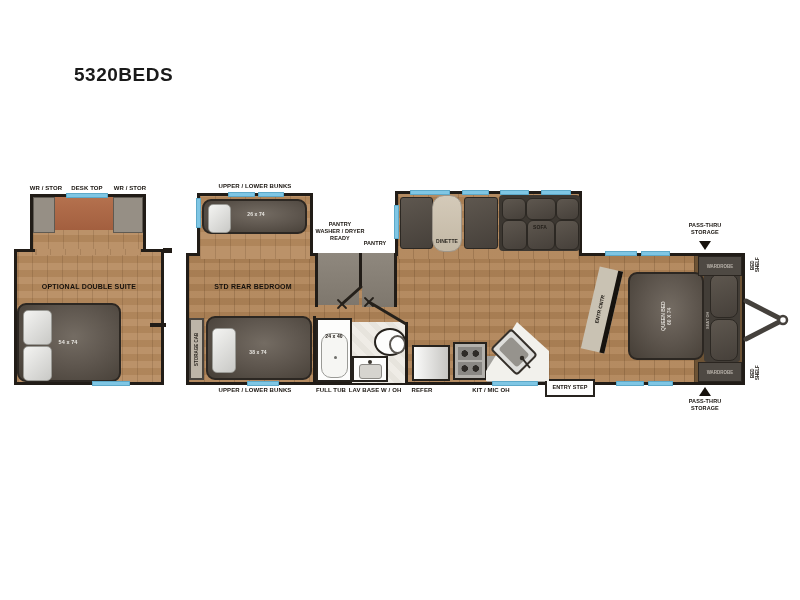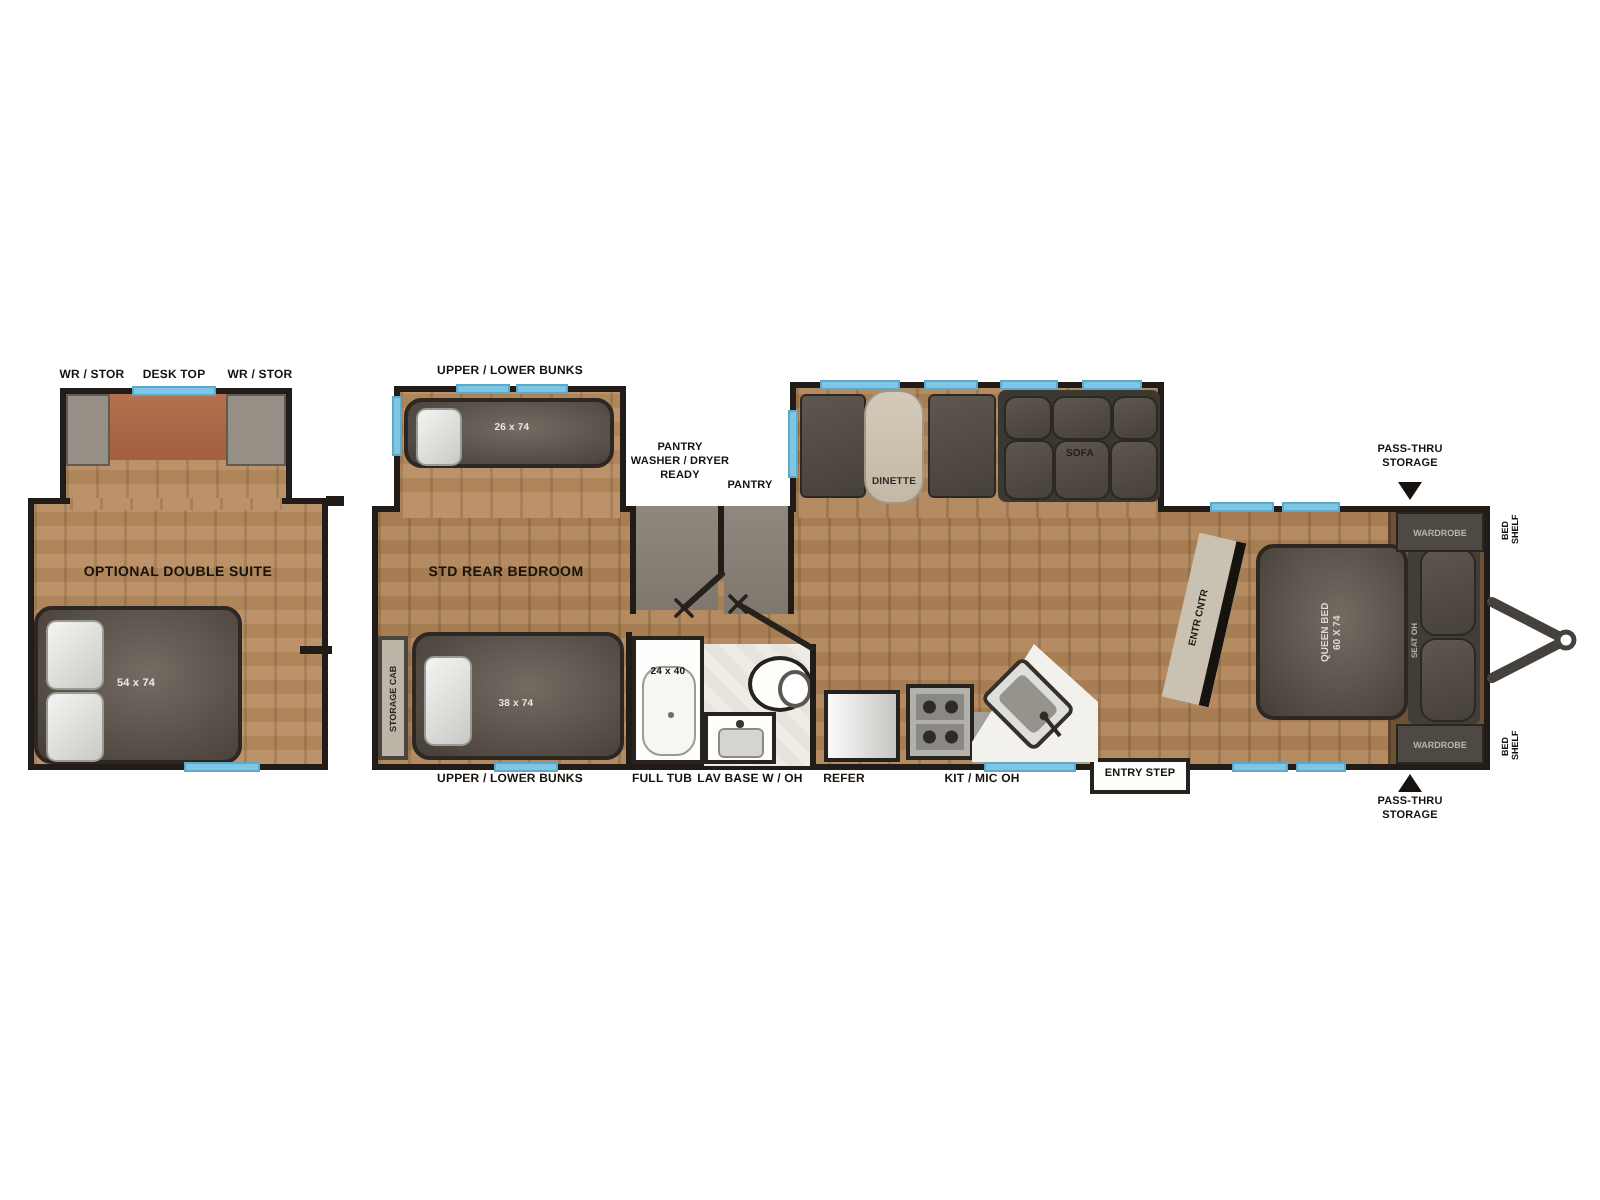--- a/index.html
+++ b/index.html
@@ -38,20 +38,21 @@
               border-right:6px solid transparent;border-top:9px solid #17120d;}
   .arrow-up{position:absolute;width:0;height:0;border-left:6px solid transparent;
             border-right:6px solid transparent;border-bottom:9px solid #17120d;}
   .whitebox{position:absolute;background:#fdfdfc;border:2px solid #26221d;box-sizing:border-box;}
 </style>
 </head>
 <body>
 
 <div id="stage">
 
+  <div class="abs" style="left:74px;top:64px;font-size:19px;font-weight:600;color:#1a1a1a;letter-spacing:.5px;">5320BEDS</div>
 
   <div class="lbl" style="left:16px;top:185px;width:60px;">WR / STOR</div>
   <div class="lbl" style="left:57px;top:185px;width:60px;">DESK TOP</div>
   <div class="lbl" style="left:100px;top:185px;width:60px;">WR / STOR</div>
 
   <div class="room woodlight" style="left:30px;top:194px;width:116px;height:58px;"></div>
   <div class="room woodlight" style="left:14px;top:249px;width:150px;height:136px;"></div>
   <div class="abs woodlight" style="left:35px;top:249px;width:106px;height:6px;"></div>
 
   <div class="cab" style="left:33px;top:197px;width:22px;height:36px;background:#968f85;border:1px solid #5f5a52;"></div>

